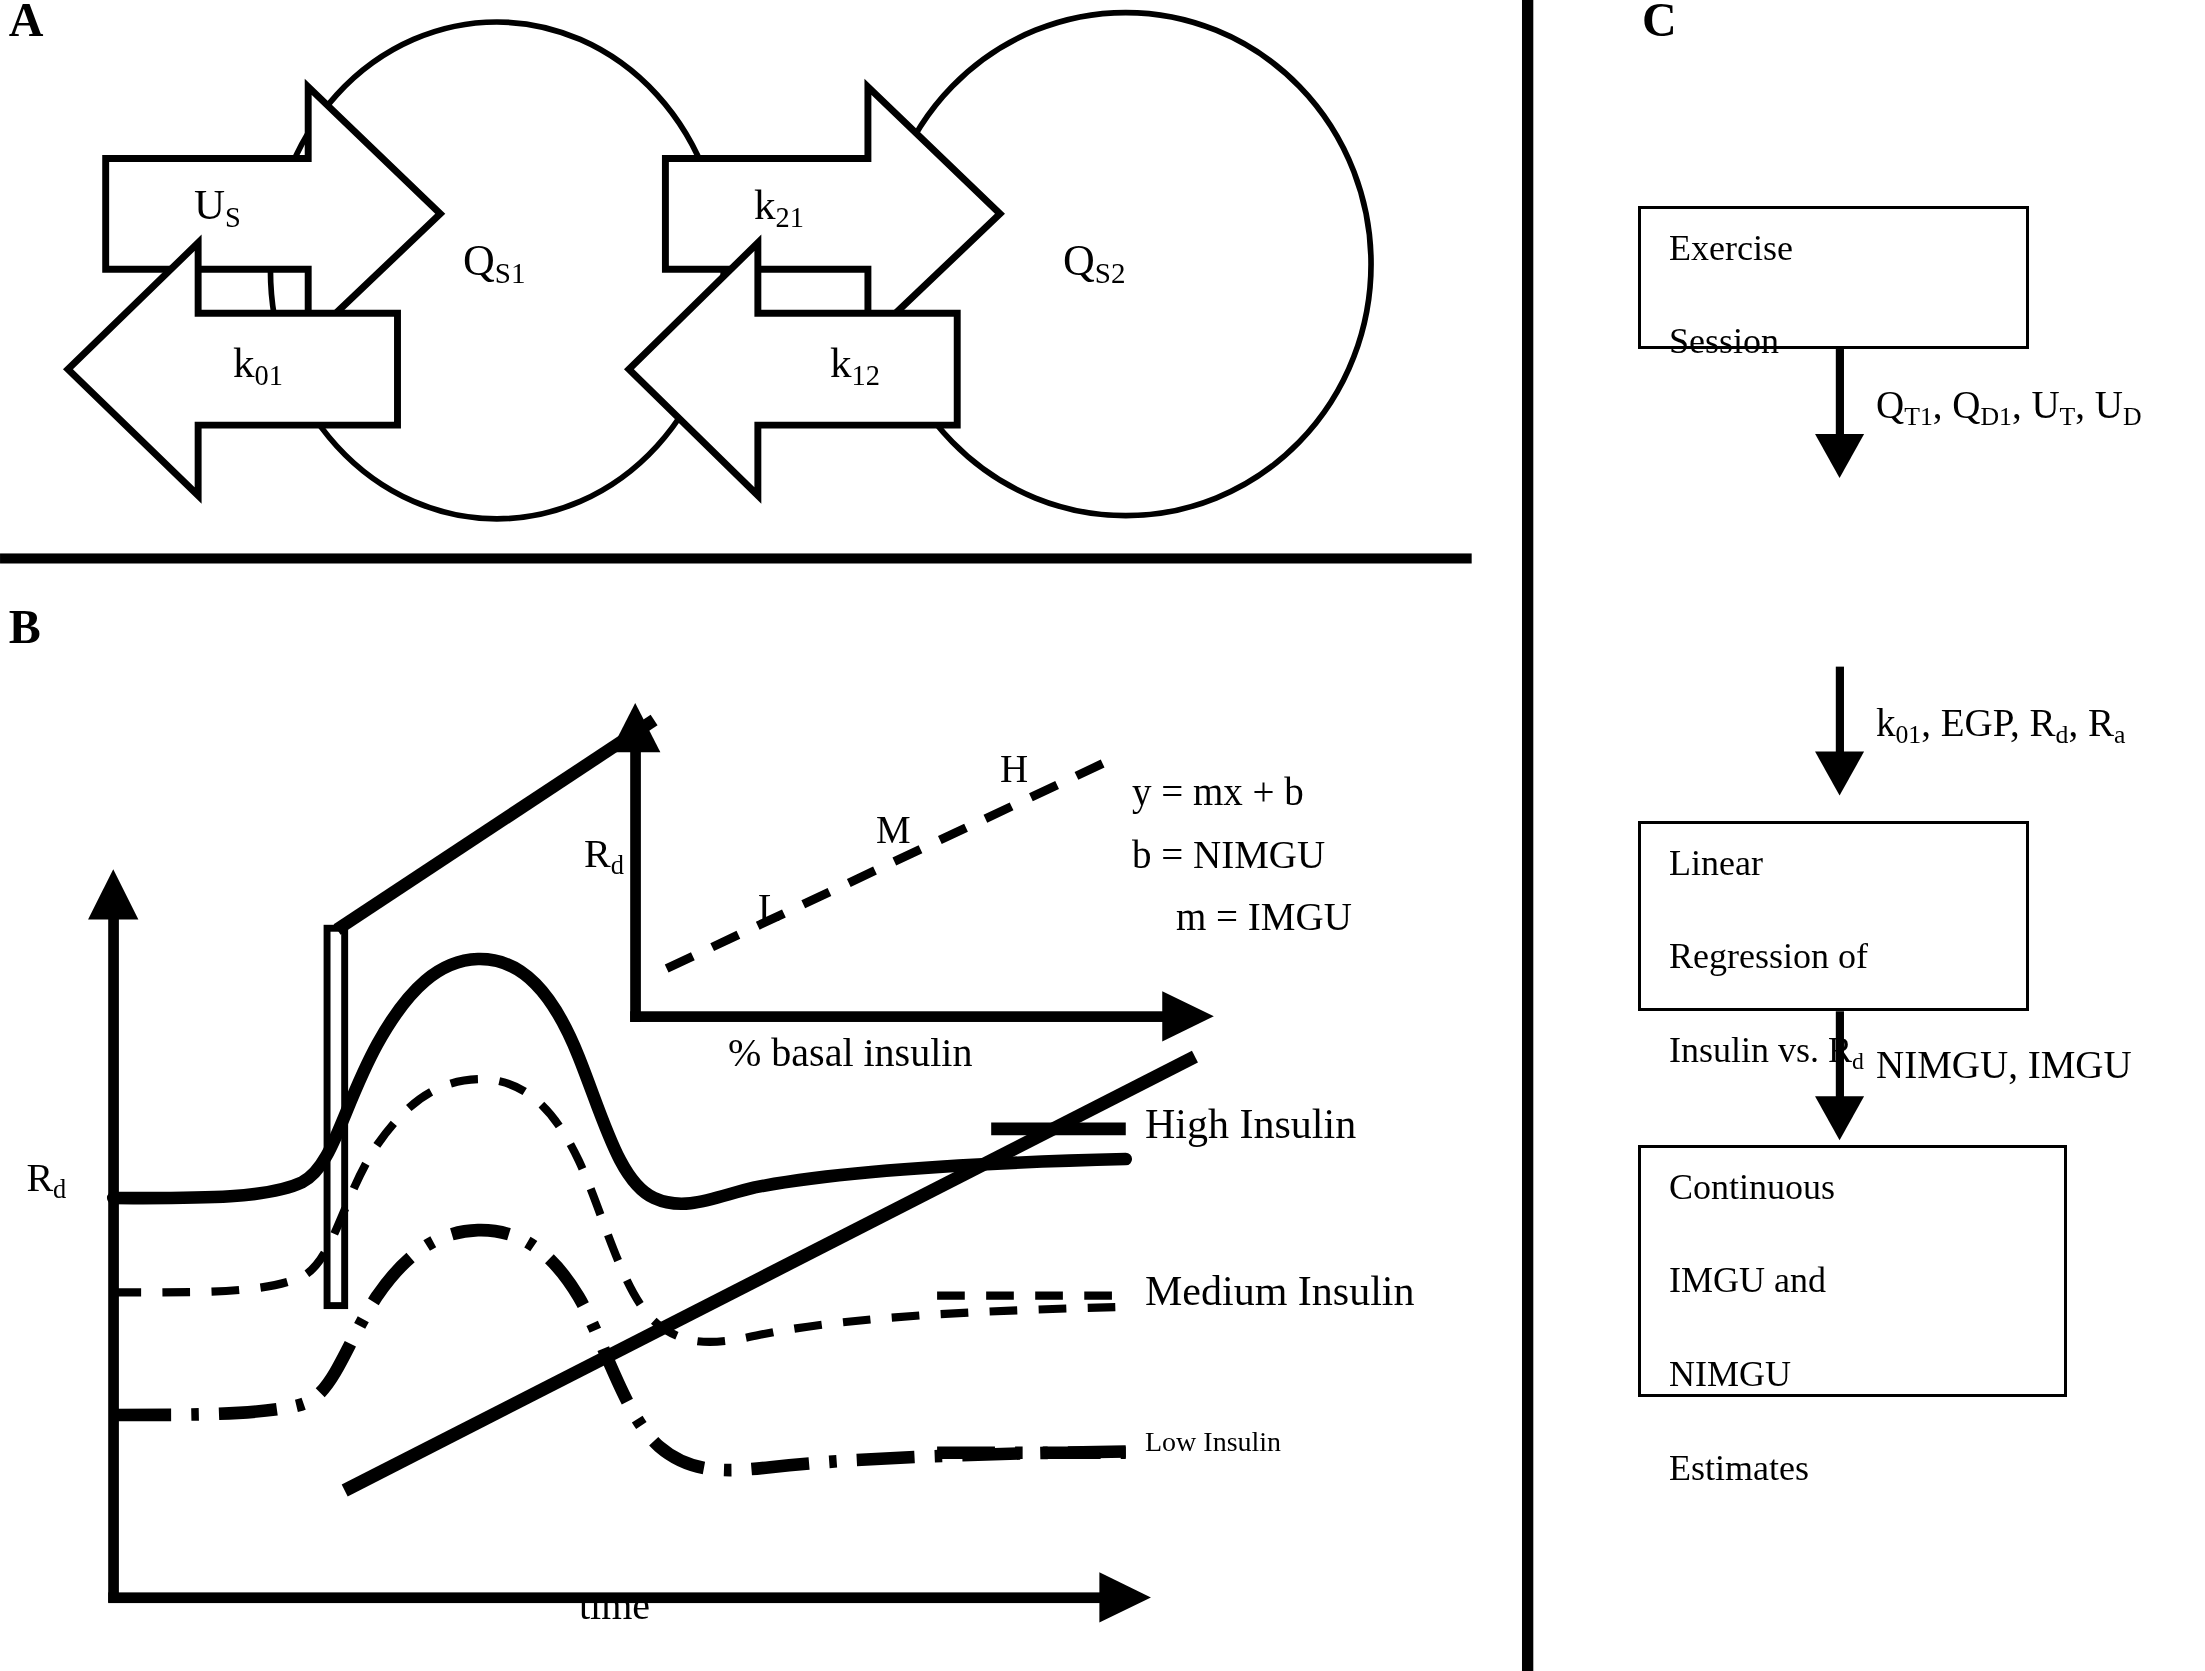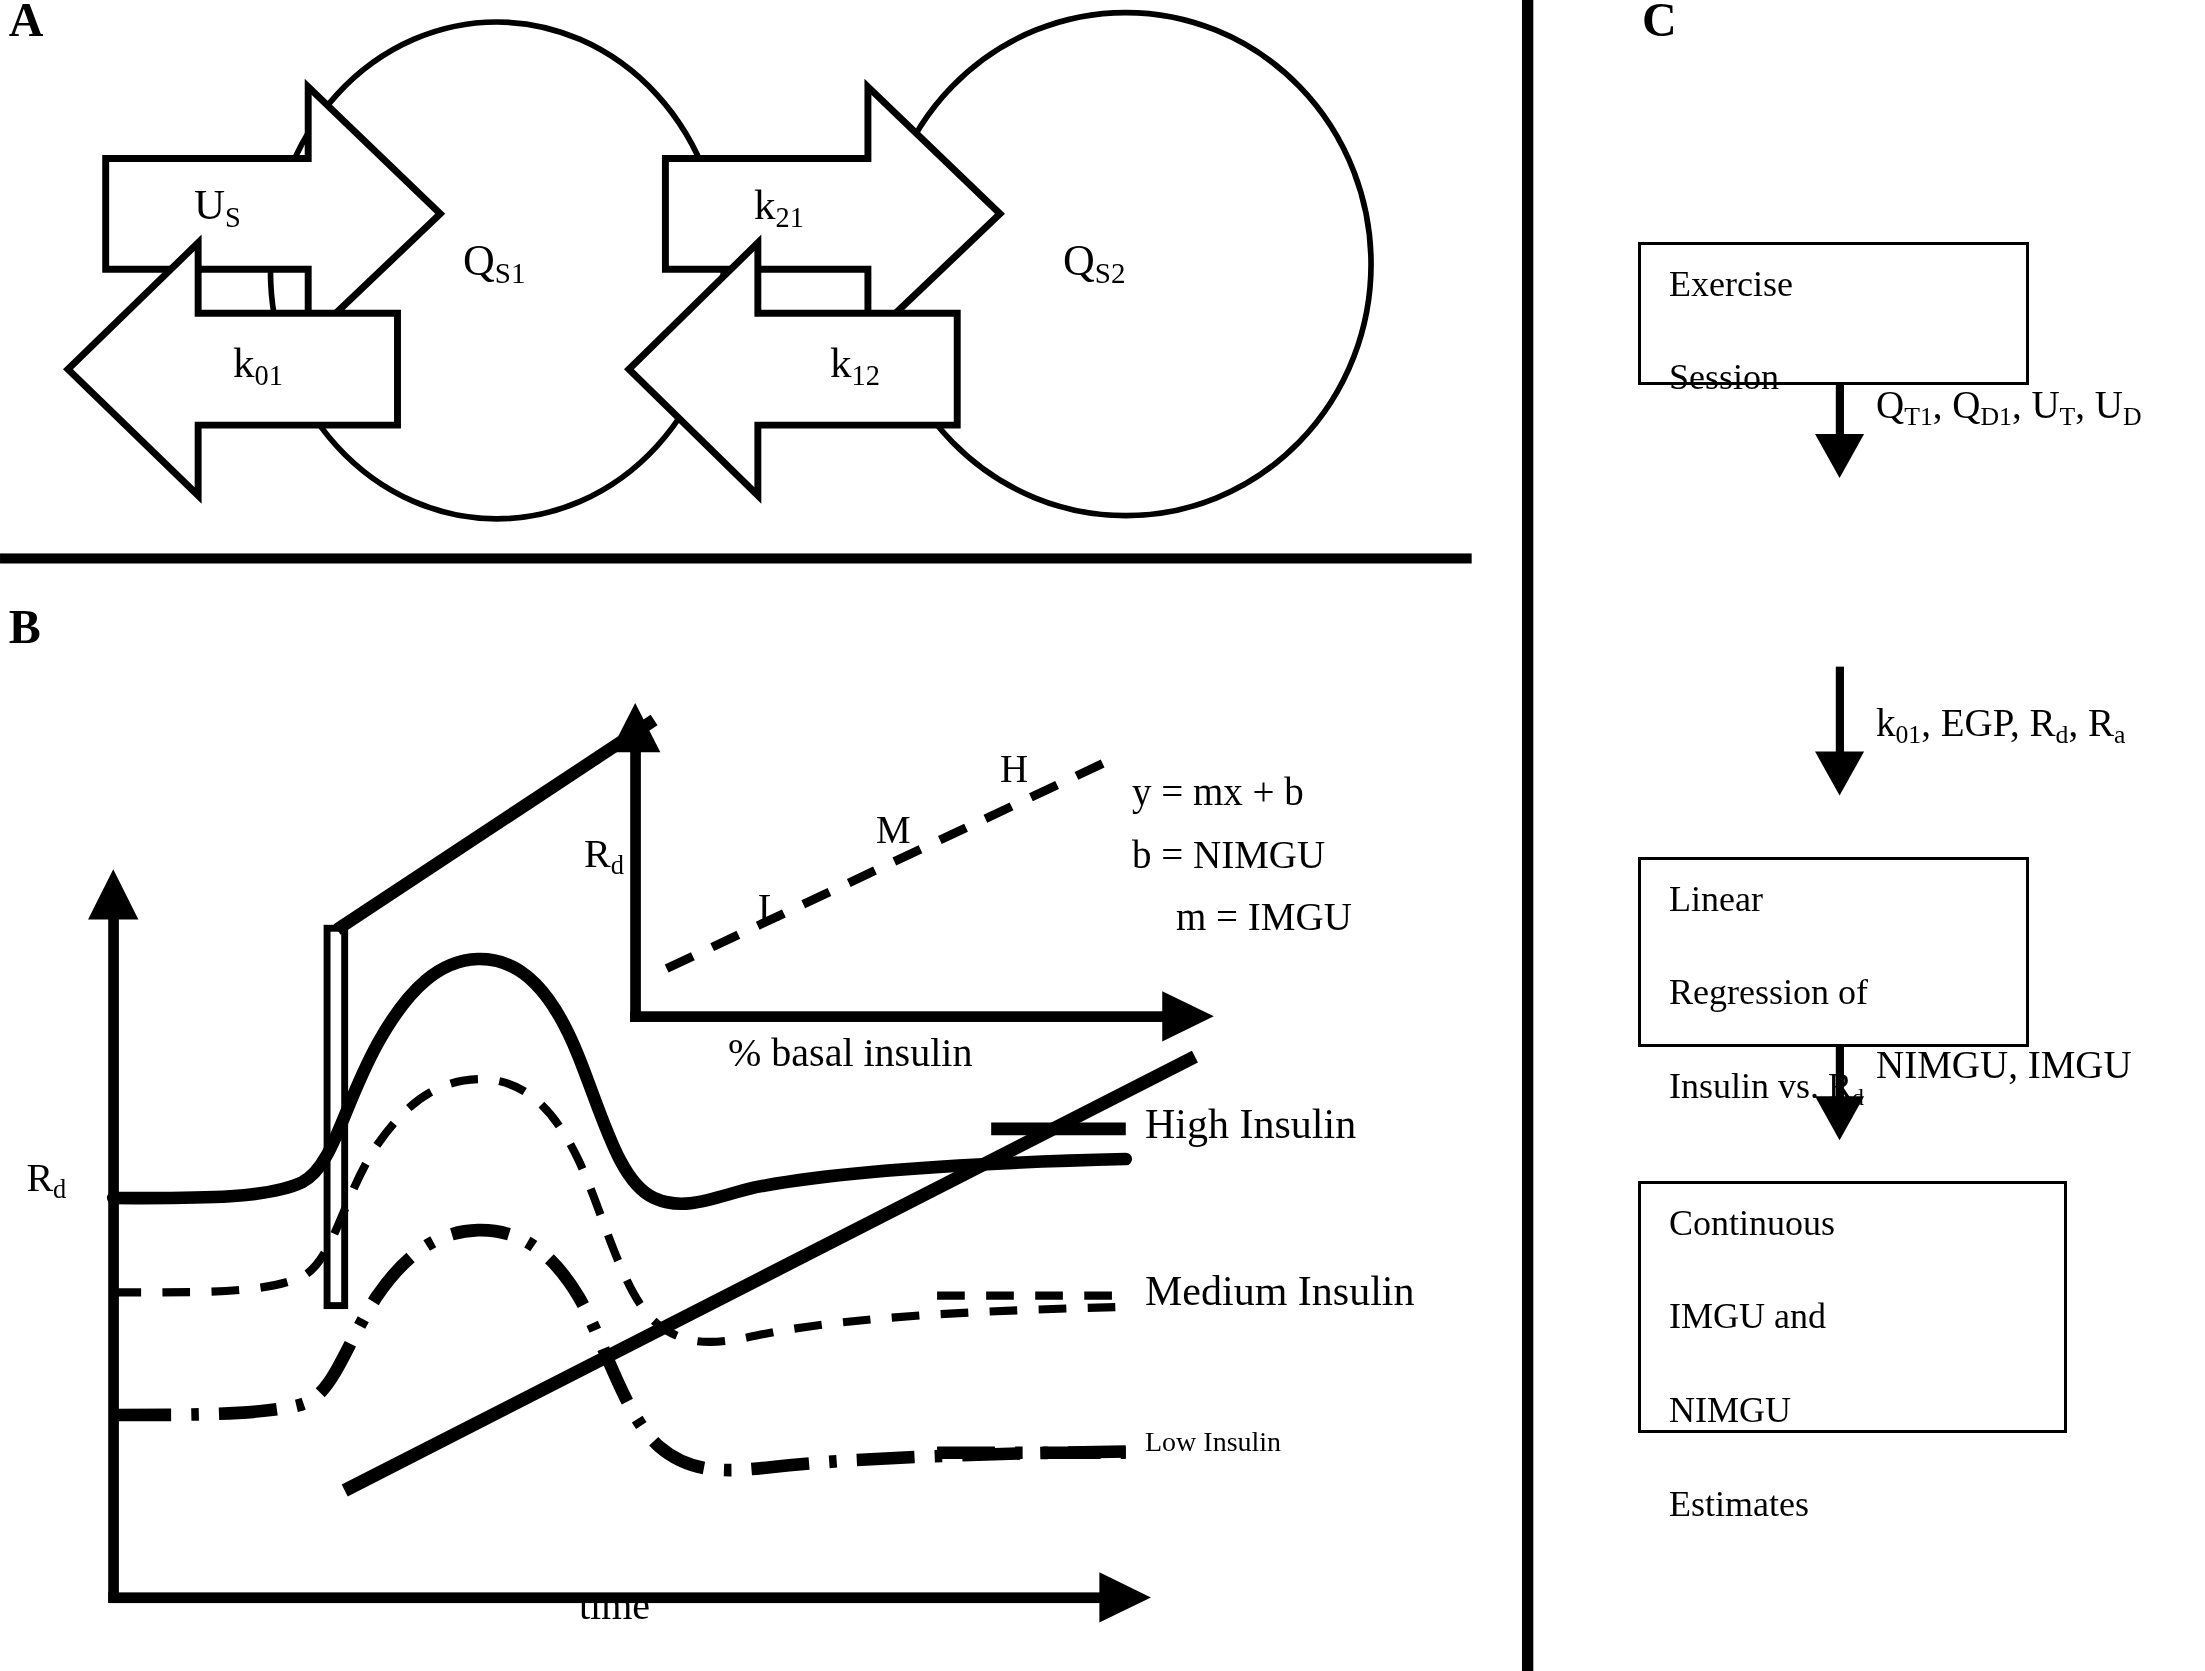--- a/index.html
+++ b/index.html
@@ -4,21 +4,21 @@
 <style>
   html,body{margin:0;padding:0;background:#ffffff;}
   body{width:2205px;height:1671px;position:relative;overflow:hidden;
        font-family:"Liberation Serif","DejaVu Serif",serif;color:#000;}
   .fig{position:absolute;inset:0;}
   svg.layer{position:absolute;left:0;top:0;width:2205px;height:1671px;}
   .panel-letter{position:absolute;font-weight:bold;font-size:48px;line-height:1;}
   .lbl{position:absolute;white-space:nowrap;line-height:1.05;}
   sub{font-size:0.66em;vertical-align:-0.28em;}
   .fc-box{position:absolute;border:3.8px solid #000;background:#fff;box-sizing:border-box;
-          display:flex;align-items:flex-start;margin-top:36px;}
+          display:flex;align-items:flex-start;}
   .fc-box span{font-size:36px;line-height:1.18;padding:8.8px 0 0 14px;display:block;}
   .eq{position:absolute;font-size:39px;white-space:nowrap;}
 </style>
 </head>
 <body>
 
 <div class="fig">
 
   <svg class="layer" viewBox="0 0 3506 2657">
 

